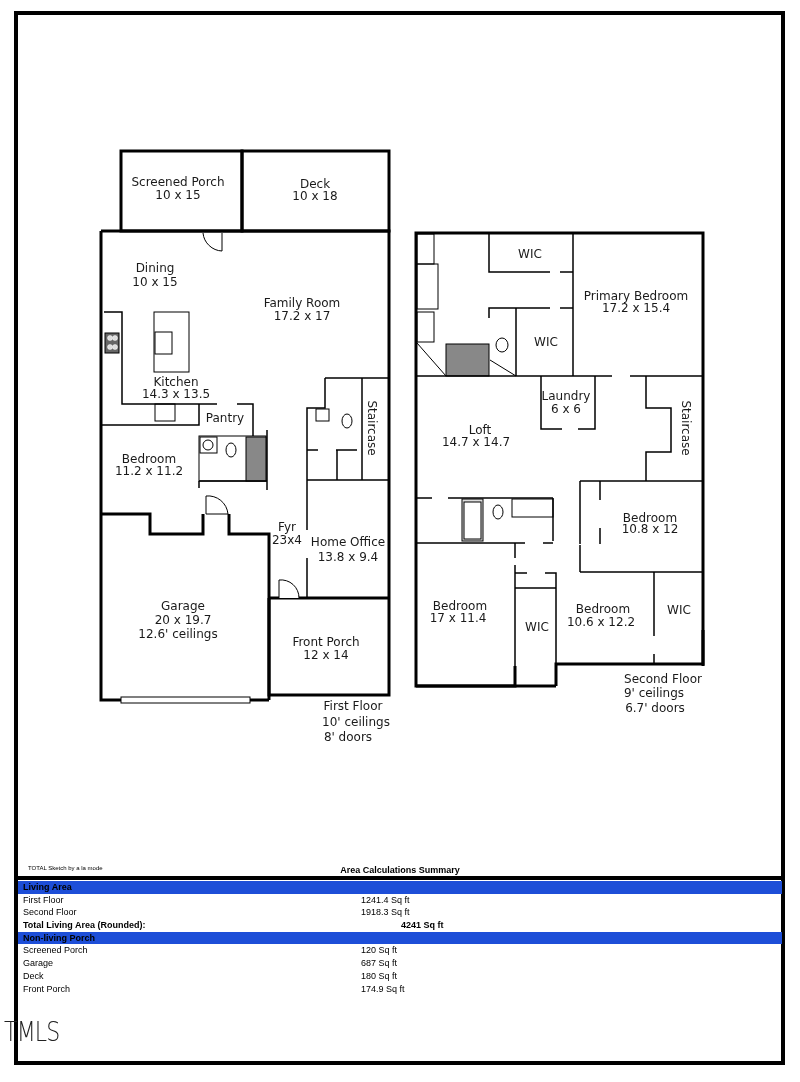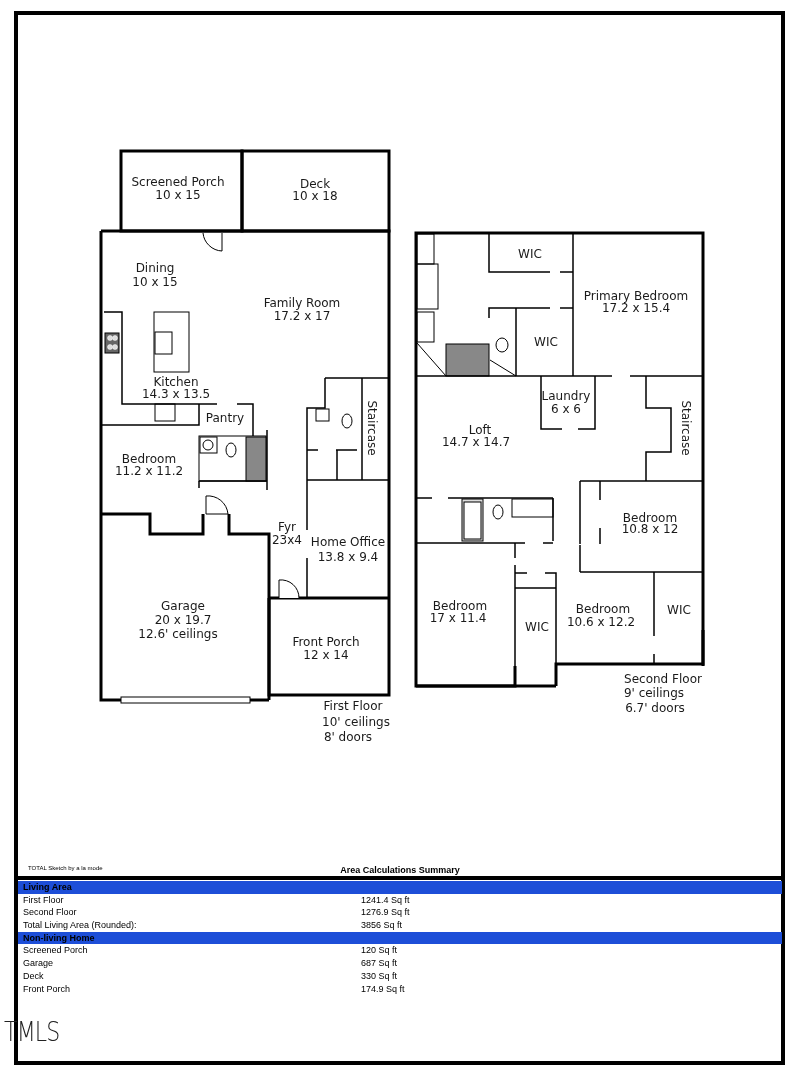--- a/index.html
+++ b/index.html
@@ -6,21 +6,21 @@
   body { width: 800px; height: 1082px; position: relative; overflow: hidden; font-family: "DejaVu Sans", sans-serif; }
   .page-frame { position: absolute; left: 14px; top: 11px; width: 771px; height: 1054px; border: 4px solid #000; box-sizing: border-box; }
   .plan-svg { position: absolute; left: 0; top: 0; width: 800px; height: 1082px; }
   .room-label { font-family: "DejaVu Sans", sans-serif; font-size: 12px; fill: #1a1a1a; text-anchor: middle; }
   .sketch-credit { position: absolute; left: 28px; top: 865px; font-family: "Liberation Sans", sans-serif; font-size: 6px; color: #000; }
   .summary-title { position: absolute; left: 0; width: 800px; top: 865px; text-align: center; font-family: "Liberation Sans", sans-serif; font-size: 9px; font-weight: bold; color: #000; }
   .summary-divider { position: absolute; left: 14px; top: 876px; width: 771px; height: 4px; background: #000; }
   .summary-table { position: absolute; left: 18px; top: 881px; width: 764px; font-family: "Liberation Sans", sans-serif; font-size: 9px; color: #000; }
   .summary-row { display: flex; height: 12.7px; line-height: 12.7px; }
   .summary-row.section { background: #1d4ed8; font-weight: bold; }
-  .summary-row.bold { font-weight: normal; }
+  .summary-row.bold { font-weight: bold; gap: 40px; }
   .summary-row .lbl { width: 320px; padding-left: 5px; }
   .summary-row .val { width: 200px; padding-left: 18px; }
   .tmls-logo { position: absolute; left: 4px; top: 1017px; font-family: "DejaVu Sans", sans-serif; font-weight: 200; font-size: 26px; letter-spacing: -1px; color: #222; transform: scaleX(0.85); transform-origin: left; }
 </style>
 </head>
 <body>
 
 <div class="page-frame"></div>
 
 <svg class="plan-svg" viewBox="0 0 800 1082" xmlns="http://www.w3.org/2000/svg">
@@ -198,41 +198,41 @@
   <div class="summary-row section">
     <span class="lbl">Living Area</span>
     <span class="val"></span>
   </div>
   <div class="summary-row">
     <span class="lbl">First Floor</span>
     <span class="val">1241.4 Sq ft</span>
   </div>
   <div class="summary-row">
     <span class="lbl">Second Floor</span>
-    <span class="val">1276.9 Sq ft</span>
+    <span class="val">1918.3 Sq ft</span>
   </div>
   <div class="summary-row bold">
     <span class="lbl">Total Living Area (Rounded):</span>
-    <span class="val">3856 Sq ft</span>
+    <span class="val">4241 Sq ft</span>
   </div>
   <div class="summary-row section">
-    <span class="lbl">Non-living Home</span>
+    <span class="lbl">Non-living Porch</span>
     <span class="val"></span>
   </div>
   <div class="summary-row">
     <span class="lbl">Screened Porch</span>
     <span class="val">120 Sq ft</span>
   </div>
   <div class="summary-row">
     <span class="lbl">Garage</span>
     <span class="val">687 Sq ft</span>
   </div>
   <div class="summary-row">
     <span class="lbl">Deck</span>
-    <span class="val">330 Sq ft</span>
+    <span class="val">180 Sq ft</span>
   </div>
   <div class="summary-row">
     <span class="lbl">Front Porch</span>
     <span class="val">174.9 Sq ft</span>
   </div>
 </div>
 
 <div class="tmls-logo">TMLS</div>
 
 </body></html>

